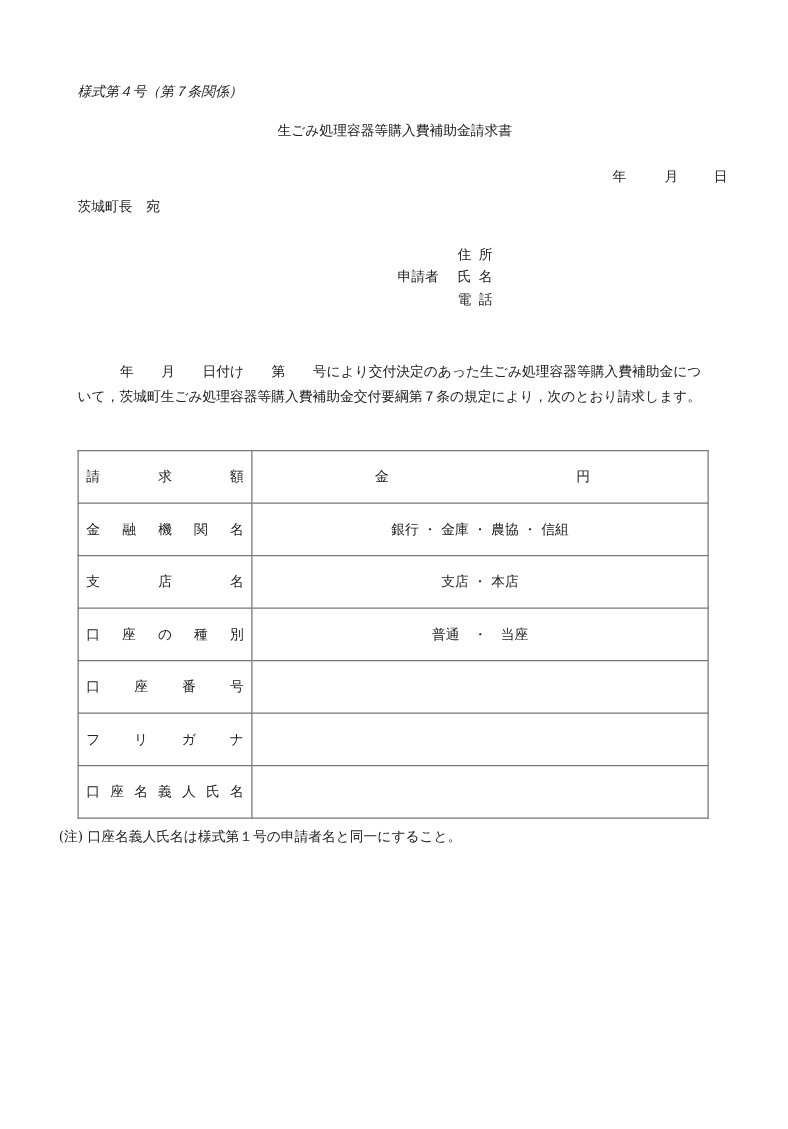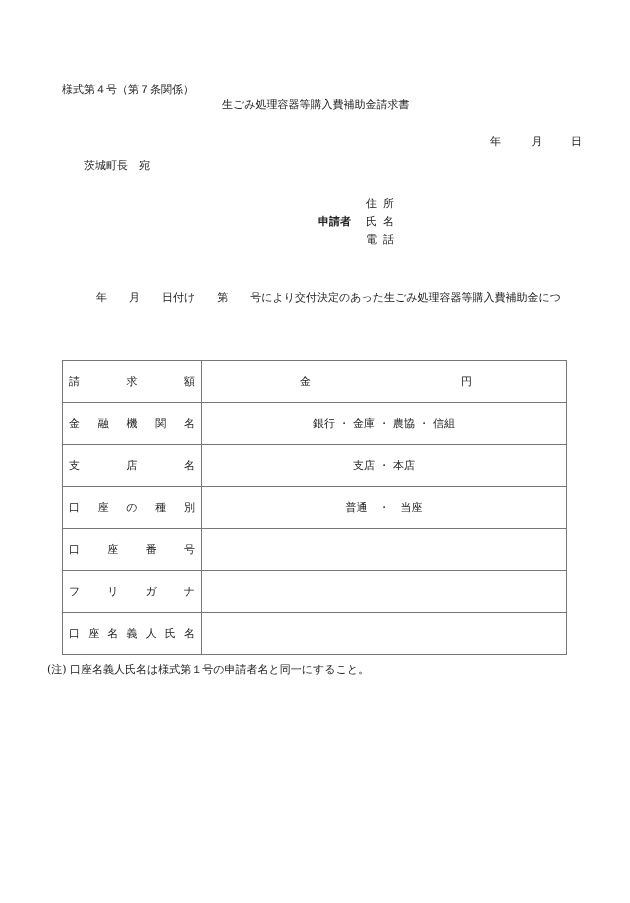--- a/index.html
+++ b/index.html
@@ -1,26 +1,26 @@
 <!DOCTYPE html>
 <html><head>
 <meta charset="utf-8">
 <style>
   html, body { margin: 0; padding: 0; background: #ffffff; }
   body { width: 630px; height: 903px; position: relative; overflow: hidden;
          font-family: "DejaVu Serif", "Liberation Serif", serif; color: #222; font-size: 11px; }
   .abs { position: absolute; white-space: nowrap; }
-  .form-no { left: 62px; top: 82px; }
+  .form-no { left: 62px; top: 66px; font-style: italic; }
   .title { left: 222px; top: 97px; }
   .date { left: 490px; top: 122px; margin-top: 12px; }
   .date span { display: inline-block; }
-  .addressee { left: 84px; top: 158px; }
+  .addressee { left: 62px; top: 158px; }
   .applicant { left: 318px; top: 195px; line-height: 18px; }
   .applicant .row { display: flex; justify-content: flex-end; }
-  .applicant .lbl { width: 48px; font-weight: bold; }
+  .applicant .lbl { width: 48px; }
   .applicant .fld { letter-spacing: 6px; }
   .body-text { left: 62px; top: 288px; line-height: 20px; }
   .body-text .l1 { padding-left: 34px; }
   table.claim { position: absolute; left: 62px; top: 360px; width: 505px; border-collapse: collapse; }
   table.claim td { border: 1.5px solid #777; height: 41px; padding: 0; }
   td.label { width: 126px; padding: 0 6px !important; }
   td.label .spread { display: flex; justify-content: space-between; }
   td.value { text-align: center; }
   .amount { display: flex; justify-content: space-between; padding: 0 94px 0 98px; }
   .note { left: 47px; top: 662px; }
@@ -49,20 +49,21 @@
       <span class="fld">氏名</span>
     </div>
   <div class="row">
       <span class="lbl"></span>
       <span class="fld">電話</span>
     </div>
 </div>
 
 <div class="abs body-text">
   <div class="l1">年　　月　　日付け　　第　　号により交付決定のあった生ごみ処理容器等購入費補助金につ</div>
+  <div>いて，茨城町生ごみ処理容器等購入費補助金交付要綱第７条の規定により，次のとおり請求します。</div>
 </div>
 
 <table class="claim">
   <tbody id="claim-body">
       <tr>
         <td class="label">
           <div class="spread">
             <span>請</span>
             <span>求</span>
             <span>額</span>

